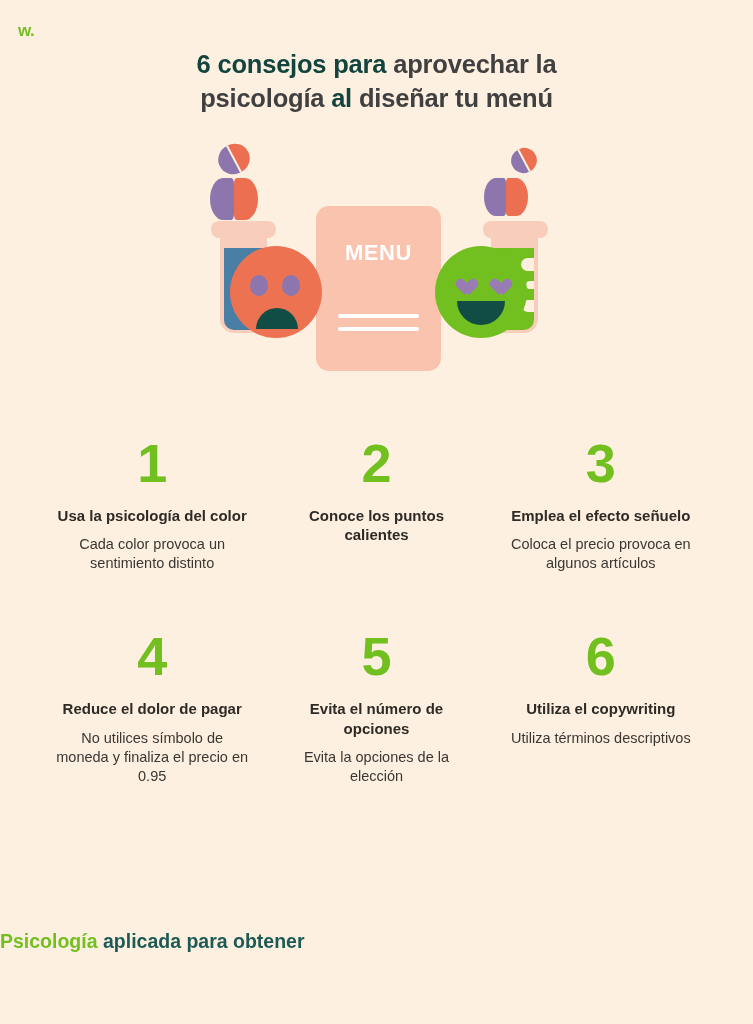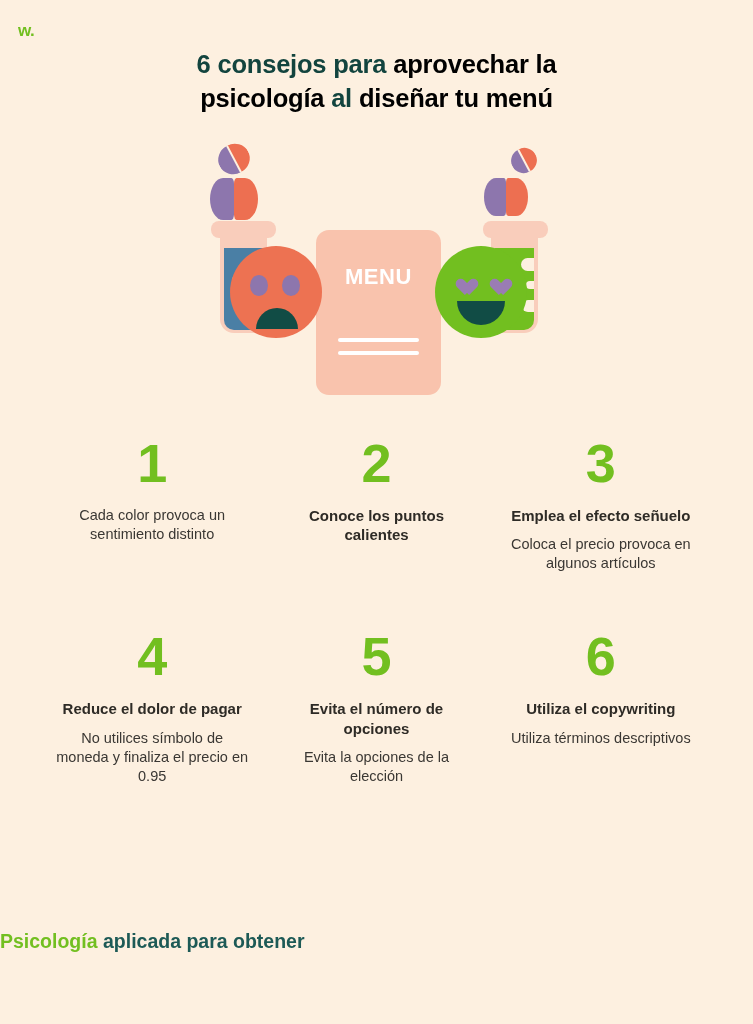--- a/index.html
+++ b/index.html
@@ -33,21 +33,21 @@
     left: 0;
     top: 48px;
     width: 753px;
     text-align: center;
     font-size: 25.5px;
     font-weight: bold;
     line-height: 1.32;
     letter-spacing: -0.2px;
   }
   .t-dark { color: #12443e; text-align: right; }
-  .t-green { color: #000000; }
+  .t-green { color: #404040; }
 
   
   .hero {
     position: absolute;
     left: 188px;
     top: 138px;
     width: 380px;
     height: 252px;
   }
   .hero > * { position: absolute; }
@@ -121,21 +121,21 @@
   .brain-sm .sm-r { right: 0; background: #ed6f51; }
   .brain-sm .sm-gap {
     position: absolute; left: 47%; top: -10%;
     width: 7%; height: 120%; background: #fdf0e0;
   }
   .brain-sm-1 { left: 30px; top: 6px; width: 32px; height: 30px; }
   .brain-sm-2 { left: 323px; top: 10px; width: 26px; height: 25px; }
 
   
   .menu-card {
-    left: 128px; top: 92px;
+    left: 128px; top: 68px;
     width: 125px; height: 165px;
     background: #f9c3ad;
     border-radius: 13px;
   }
   .menu-label {
     position: absolute;
     top: 34px; left: 0; width: 100%;
     text-align: center;
     color: #ffffff;
     font-size: 22px;
@@ -321,20 +321,21 @@
     <span class="heart heart-l"></span>
     <span class="heart heart-r"></span>
     <span class="mouth-happy"></span>
   </div>
 </div>
 
 <div class="tips">
 
   <div class="tip">
     <div class="tip-num">1</div>
+    <div class="tip-title">Usa la psicología del color</div>
     <div class="tip-desc">Cada color provoca un sentimiento distinto</div>
   </div>
 
   <div class="tip">
     <div class="tip-num">2</div>
     <div class="tip-title">Conoce los puntos calientes</div>
   </div>
 
   <div class="tip">
     <div class="tip-num">3</div>

